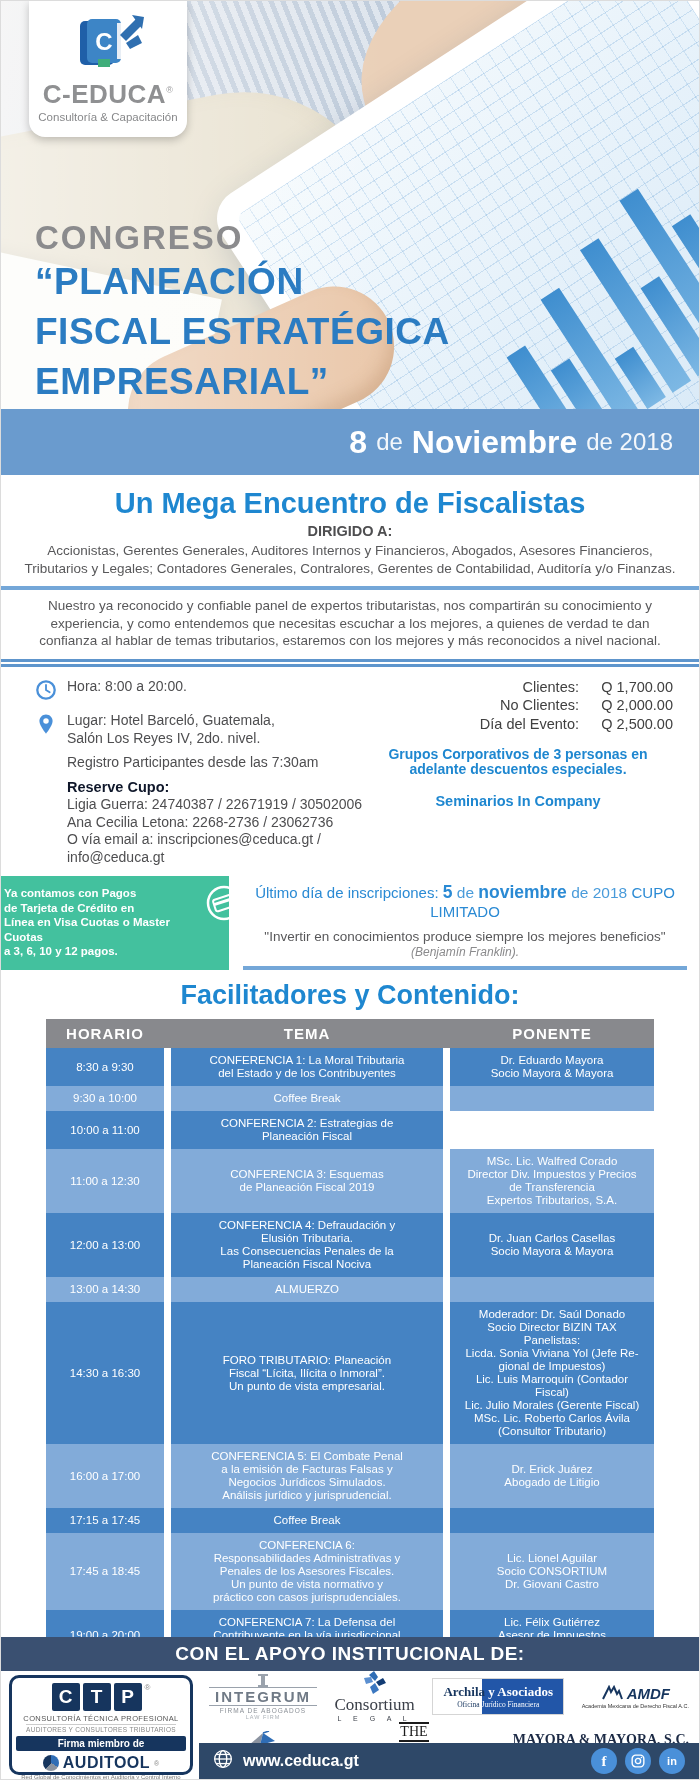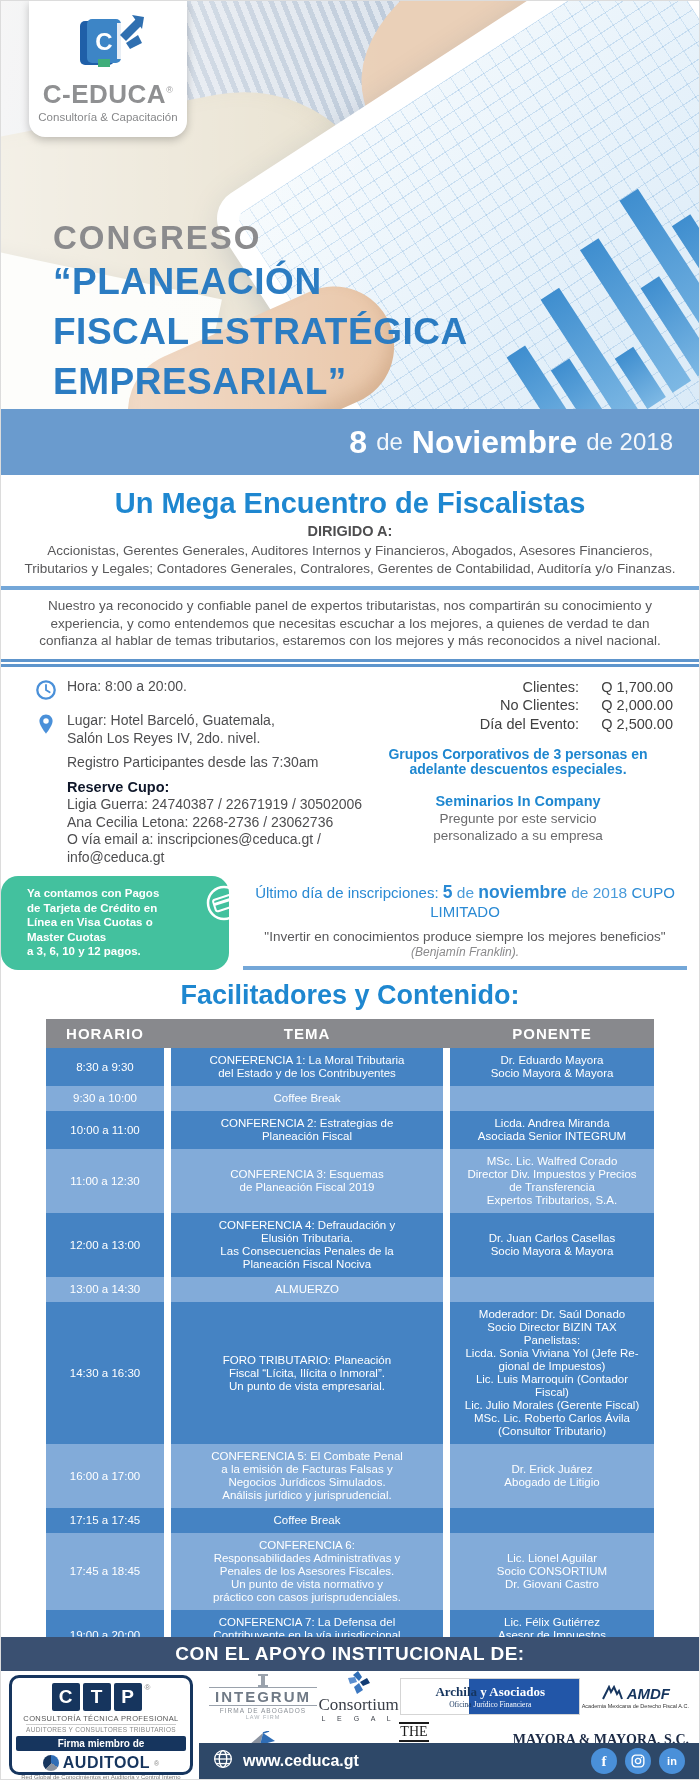--- a/index.html
+++ b/index.html
@@ -37,21 +37,21 @@
             background:#eac8ab; border-radius:70px; transform:rotate(-24deg);
             box-shadow:inset 0 -10px 16px rgba(160,110,70,.25); }
   .hero-wash { position:absolute; inset:0;
                background:linear-gradient(to right,rgba(255,255,255,.5),rgba(255,255,255,0) 55%); }
   .logo-card { position:absolute; left:28px; top:0; width:158px; padding:12px 6px 14px;
                background:#fff; border-radius:0 0 16px 16px; text-align:center;
                box-shadow:0 3px 9px rgba(0,0,0,.22); z-index:5; }
   .logo-name { font-size:26px; font-weight:800; color:#8f9092; letter-spacing:.5px; margin-top:4px; }
   .logo-reg { font-size:9px; color:#9a9a9c; vertical-align:super; font-weight:400; }
   .logo-tag { font-size:11.5px; color:#87888a; margin-top:1px; }
-  .hero-title { position:absolute; left:52px; top:218px; z-index:4; }
+  .hero-title { position:absolute; left:34px; top:218px; z-index:4; }
   .congreso { font-size:33px; font-weight:800; color:#8b8b8d; letter-spacing:2px; }
   .title-line { font-size:37px; font-weight:800; color:#2b7cc2; line-height:50px; letter-spacing:.5px; }
 
   
   .banner { height:66px; background:#6a9bce; display:flex; align-items:center;
             justify-content:flex-end; padding-right:26px; color:#fff; }
   .banner .bold { font-size:32px; font-weight:800; margin-left:9px; }
   .banner .light { font-size:24px; font-weight:300; margin-left:9px; opacity:.92; }
 
   
@@ -78,21 +78,21 @@
   .grupos { color:#1e87d0; font-weight:800; font-size:14px; line-height:15px;
             text-align:center; margin:14px 0 0 auto; width:310px; }
   .seminarios-title { color:#1e87d0; font-weight:800; font-size:14.5px; text-align:center;
             margin:16px 0 0 auto; width:310px; }
   .seminarios-text { color:#6a6a6c; font-size:13.5px; line-height:16.5px; text-align:center;
             margin:2px 0 0 auto; width:310px; }
 
   
   .payrow { display:flex; margin-top:6px; }
   .green-box { position:relative; width:228px; background:#43c19e; color:#fff;
-               font-size:11.5px; font-weight:700; line-height:14.5px; padding:10px 38px 10px 26px;border-radius:17px; }
+               font-size:11.5px; font-weight:700; line-height:14.5px; padding:10px 38px 10px 3px; }
   .card-icon { position:absolute; right:-14px; top:8px; }
   .pay-right { flex:1; padding:6px 12px 0 14px; text-align:center; }
   .deadline { color:#2a8ad4; font-size:15px; }
   .deadline .dbold { font-size:17.5px; font-weight:800; }
   .deadline .dlight { font-weight:300; opacity:.85; font-size:15.5px; }
   .quote { font-size:13.5px; color:#58585a; margin-top:9px; }
   .quote-author { font-style:italic; font-size:12px; color:#8a8a8c; }
   .quote-line { height:4px; background:#74a7d8; margin-top:7px; }
 
   
@@ -141,21 +141,21 @@
   .logo-grid { margin-left:198px; height:72px; display:flex; flex-direction:column; justify-content:space-evenly; }
   .logo-row { display:flex; align-items:center; justify-content:space-between; padding:0 10px; }
   .lg { display:flex; flex-direction:column; align-items:center; }
   .integrum-name { font-size:15px; color:#707a86; letter-spacing:2px; font-weight:600;
                    border-top:1px solid #9aa2ac; border-bottom:1px solid #9aa2ac; padding:0 6px; }
   .integrum-sub1 { font-size:6.5px; color:#8a8f96; letter-spacing:1px; margin-top:1px; }
   .integrum-sub2 { font-size:5.5px; color:#aab0b6; letter-spacing:1px; }
   .serif { font-family:"Liberation Serif", serif; }
   .consortium-name { font-size:17px; color:#3a3f48; }
   .consortium-sub { font-size:7px; letter-spacing:5px; color:#3a3f48; }
-  .archila { width:180px; background:linear-gradient(to right,#fff 38%,#2256a8 38%);
+  .archila { width:132px; background:linear-gradient(to right,#fff 38%,#2256a8 38%);
              border:1px solid #d5d5d5; padding:5px 6px; text-align:center; }
   .archila-name { font-size:13px; font-weight:700; }
   .archila-name .nl { color:#16355e; } .archila-name .nr { color:#fff; }
   .archila-sub { font-size:7.5px; }
   .archila-sub .nl { color:#16355e; } .archila-sub .nr { color:#fff; }
   .amdf-row { display:flex; align-items:center; gap:2px; }
   .amdf-name { font-size:15px; font-weight:800; font-style:italic; color:#16355e; }
   .amdf-sub { font-size:5.5px; color:#333; margin-top:1px; }
   .infile-name { font-size:17px; font-weight:700; color:#2f6fb7; margin-top:-2px; }
   .infile-sub { font-size:5px; color:#8a8f96; letter-spacing:.6px; }
@@ -282,22 +282,20 @@
           <span>No Clientes:</span>
           <span class="price-value">Q 2,000.00</span>
         </div>
       <div class="price-row">
           <span>Día del Evento:</span>
           <span class="price-value">Q 2,500.00</span>
         </div>
       <div class="grupos ml">Grupos Corporativos de 3 personas en
 adelante descuentos especiales.</div>
       <div class="seminarios-title">Seminarios In Company</div>
-      <div class="seminarios-text ml">Pregunte por este servicio
-personalizado a su empresa</div>
     </div>
   </div>
 
   <div class="payrow">
     <div class="green-box">
       <span class="ml">Ya contamos con Pagos
 de Tarjeta de Crédito en
 Línea en Visa Cuotas o Master Cuotas
 a 3, 6, 10 y 12 pagos.</span>
       <span class="card-icon">
@@ -337,22 +335,20 @@
       </div>
     <div class="trow light">
         <div class="cell">9:30 a 10:00</div>
         <div class="cell ml">Coffee Break</div>
         <div class="cell ml"></div>
       </div>
     <div class="trow dark">
         <div class="cell">10:00 a 11:00</div>
         <div class="cell ml">CONFERENCIA 2: Estrategias de
 Planeación Fiscal</div>
-        <div class="cell ml">Licda. Andrea Miranda
-Asociada Senior INTEGRUM</div>
       </div>
     <div class="trow light">
         <div class="cell">11:00 a 12:30</div>
         <div class="cell ml">CONFERENCIA 3: Esquemas
 de Planeación Fiscal 2019</div>
         <div class="cell ml">MSc. Lic. Walfred Corado
 Director Div. Impuestos y Precios
 de Transferencia
 Expertos Tributarios, S.A.</div>
       </div>

